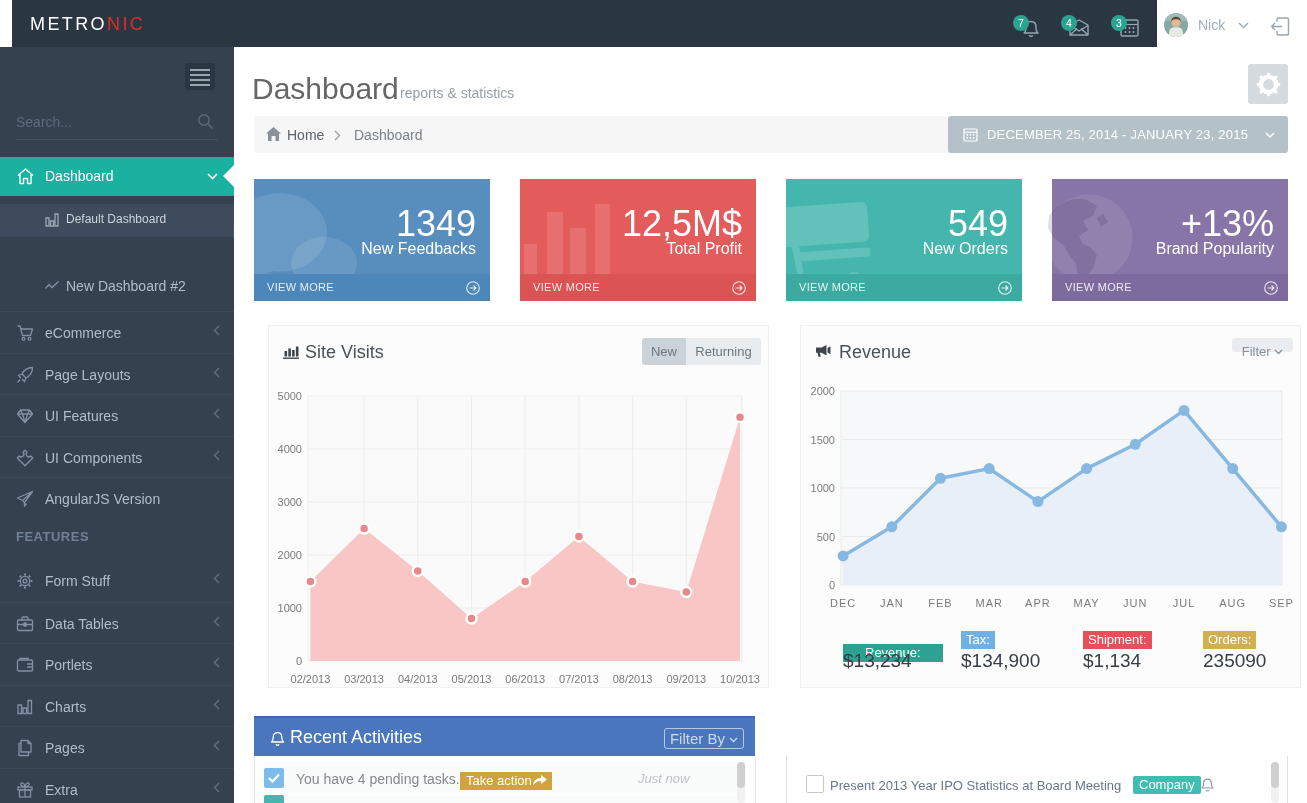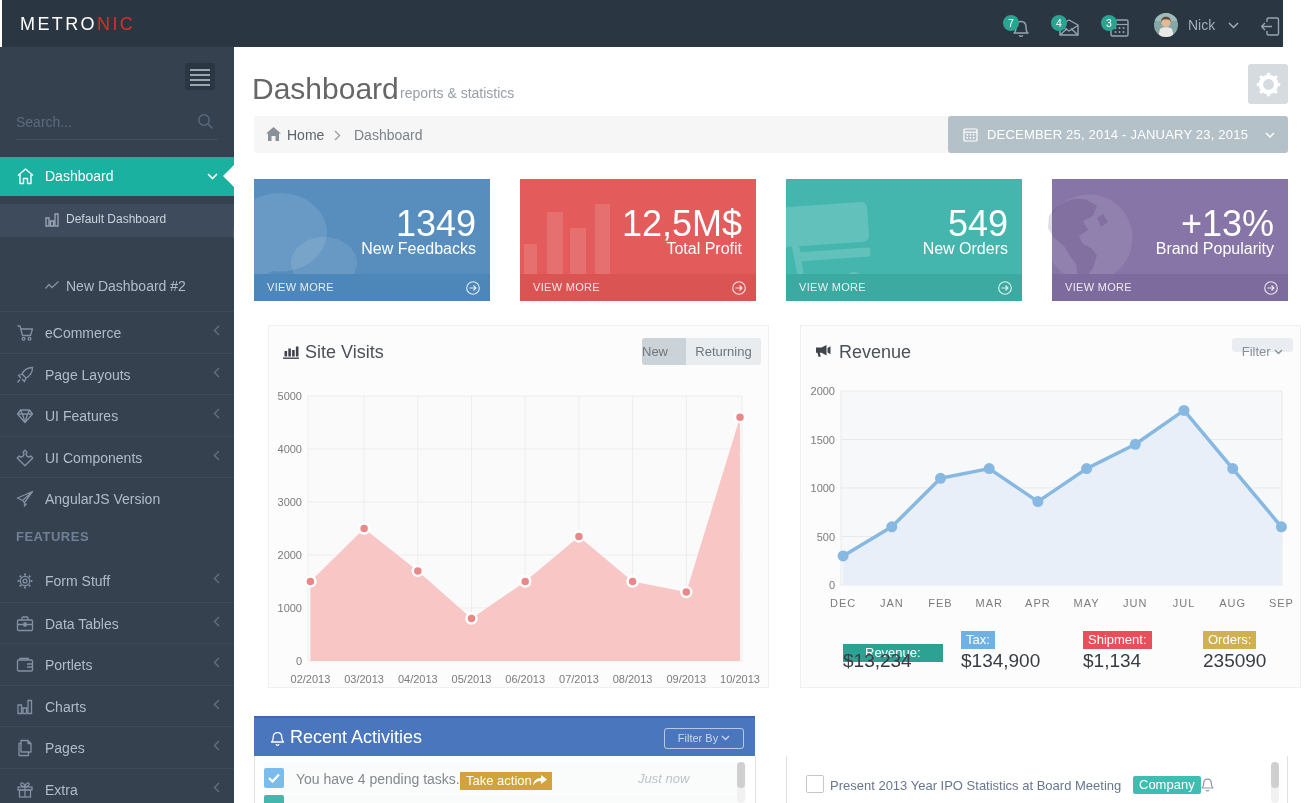--- a/index.html
+++ b/index.html
@@ -1,20 +1,20 @@
 <!DOCTYPE html>
 <html><head>
 <meta charset="utf-8">
 <style>
 * { margin:0; padding:0; box-sizing:border-box; }
 body { font-family:"Liberation Sans", sans-serif; background:#fff; }
 #page { position:relative; width:1307px; height:803px; overflow:hidden; background:#fff; }
 .abs { position:absolute; }
 
-#topbar { position:absolute; left:2px; top:0; width:1281px; height:47px; background:#2b3643;padding-left:21px; }
+#topbar { position:absolute; left:12px; top:0; width:1145px; height:47px; background:#2b3643;padding-left:21px; }
 #logo { position:absolute; left:18px; top:14px; font-size:18px; letter-spacing:2.4px; color:#fff; font-weight:400; }
 #logo b { color:#e02a2a; font-weight:400; }
 .hbadge { position:absolute; width:16px; height:16px; border-radius:50%; background:#2aa390; color:#fff; font-size:10.5px; text-align:center; line-height:16px; }
 
 #sidebar { position:absolute; left:0; top:47px; width:234px; height:756px; background:#364150; }
 #burger { position:absolute; left:185px; top:16px; width:30px; height:27px; background:#2b3643; border-radius:2px; }
 #burger span { position:absolute; left:5px; width:20px; height:2px; background:#9aa5b1; }
 .mi { position:absolute; left:0; width:234px; height:42px; border-top:1px solid #3c4a5b; color:#b1bcc9; font-size:14px; }
 .mi .ic { position:absolute; left:16px; top:12px; }
 .mi .tx { position:absolute; left:45px; top:13px; }
@@ -350,21 +350,21 @@
 
   <div class="panel" style="left:20px;top:278px">
     <svg class="abs" style="left:14px;top:19px" width="16" height="15" viewBox="0 0 16 15" fill="#3f454c">
           <rect x="0" y="12.5" width="16" height="1.4"></rect>
           <rect x="1.5" y="6" width="2.6" height="5.5"></rect>
           <rect x="5.3" y="3.5" width="2.6" height="8"></rect>
           <rect x="9.1" y="5" width="2.6" height="6.5"></rect>
           <rect x="12.9" y="1.5" width="2.6" height="10"></rect>
         </svg>
     <div class="ptitle" style="left:36px">Site Visits</div>
-    <div class="abs" style="left:373px;top:12px;width:44px;height:27px;background:#ccd3d8;border-radius:3px 0 0 3px;font-size:13px;color:#6c7780;text-align:left;line-height:27px">New</div>
+    <div class="abs" style="left:373px;top:12px;width:44px;height:27px;background:#ccd3d8;border-radius:3px 0 0 3px;font-size:13px;color:#6c7780;text-align:center;line-height:27px">New</div>
     <div class="abs" style="left:417px;top:12px;width:75px;height:27px;background:#e8ecef;border-radius:0 3px 3px 0;font-size:13px;color:#6c7780;text-align:center;line-height:27px">Returning</div>
     <svg class="abs" style="left:0;top:0" width="500" height="361" viewBox="0 0 500 361" font-family="Liberation Sans, sans-serif">
 <rect x="39" y="70" width="434" height="265" fill="#fafafa" stroke="#ededed"></rect>
 <line x1="39" y1="123" x2="473" y2="123" stroke="#ededed"></line>
           <line x1="39" y1="176" x2="473" y2="176" stroke="#ededed"></line>
           <line x1="39" y1="229" x2="473" y2="229" stroke="#ededed"></line>
           <line x1="39" y1="282" x2="473" y2="282" stroke="#ededed"></line>
           <line x1="95.1" y1="70" x2="95.1" y2="335" stroke="#ededed"></line>
           <line x1="148.8" y1="70" x2="148.8" y2="335" stroke="#ededed"></line>
           <line x1="202.5" y1="70" x2="202.5" y2="335" stroke="#ededed"></line>
@@ -449,21 +449,21 @@
     <div class="abs" style="left:402px;top:305px;height:18px;background:#d0b04f;color:#fff;font-size:13px;line-height:18px;padding:0 5px">Orders:</div>
     <div class="abs" style="left:402px;top:324px;font-size:19px;color:#383d43">235090</div>
   </div>
 
   <div class="portlet-head" style="left:20px;top:669px;background:#4a76bd;border-top:2px solid #3e67ac">
     <svg class="abs" style="left:15px;top:11px" width="17" height="18" viewBox="0 0 17 18" fill="none" stroke="#fff" stroke-width="1.3">
           <path d="M2.5 13 C3.8 12 4.3 10 4.3 8 C4.3 5.2 6 3.6 8.5 3.6 C11 3.6 12.7 5.2 12.7 8 C12.7 10 13.2 12 14.5 13 Z" stroke-linejoin="round"></path>
           <path d="M7 15.2 a1.6 1.6 0 0 0 3 0"></path>
         </svg>
     <div class="portlet-title">Recent Activities</div>
-    <div class="abs" style="left:410px;top:10px;width:80px;height:21px;border:1px solid rgba(255,255,255,.6);border-radius:3px;font-size:11px;color:#cdd8ec;text-align:center;line-height:19px">Filter By <svg style="display:inline-block;vertical-align:1px" width="9" height="6" viewBox="0 0 9 6" fill="none" stroke="currentColor" stroke-width="1.3">
+    <div class="abs" style="left:410px;top:10px;width:80px;height:21px;border:1px solid rgba(255,255,255,.6);border-radius:3px;font-size:15px;color:#cdd8ec;text-align:center;line-height:19px">Filter By <svg style="display:inline-block;vertical-align:1px" width="9" height="6" viewBox="0 0 9 6" fill="none" stroke="currentColor" stroke-width="1.3">
             <path d="M1 1 L4.5 4.5 L8 1"></path>
           </svg></div>
   </div>
   <div class="abs" style="left:20px;top:709px;width:502px;height:47px;background:#fff;border-left:1px solid #e0e2e4;border-right:1px solid #e0e2e4"></div>
   <div class="abs" style="left:30px;top:715px;width:482px;height:32px;background:#fafbfb"></div>
   <div class="abs" style="left:30px;top:721px;width:20px;height:20px;background:#7cbcea;border-radius:2px">
     <svg class="abs" style="left:4px;top:5px" width="12" height="10" viewBox="0 0 12 10" fill="none" stroke="#fff" stroke-width="2.2">
           <path d="M1 5 L4.5 8.5 L11 1.5"></path>
         </svg>
   </div>

